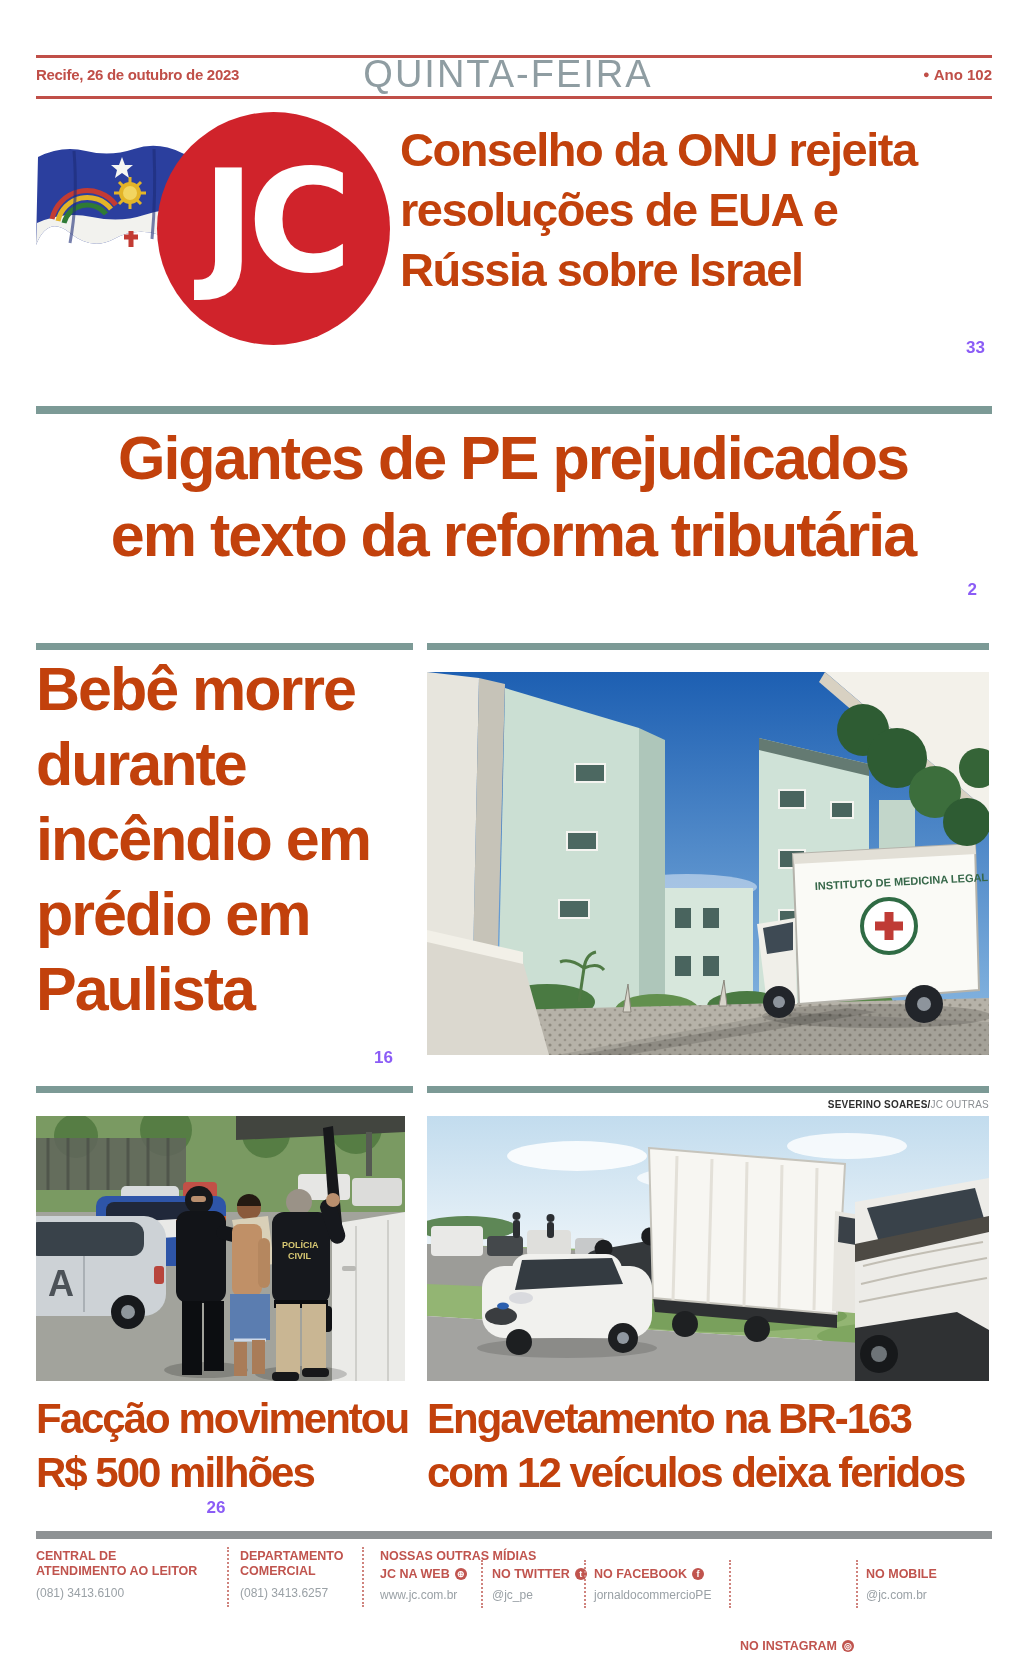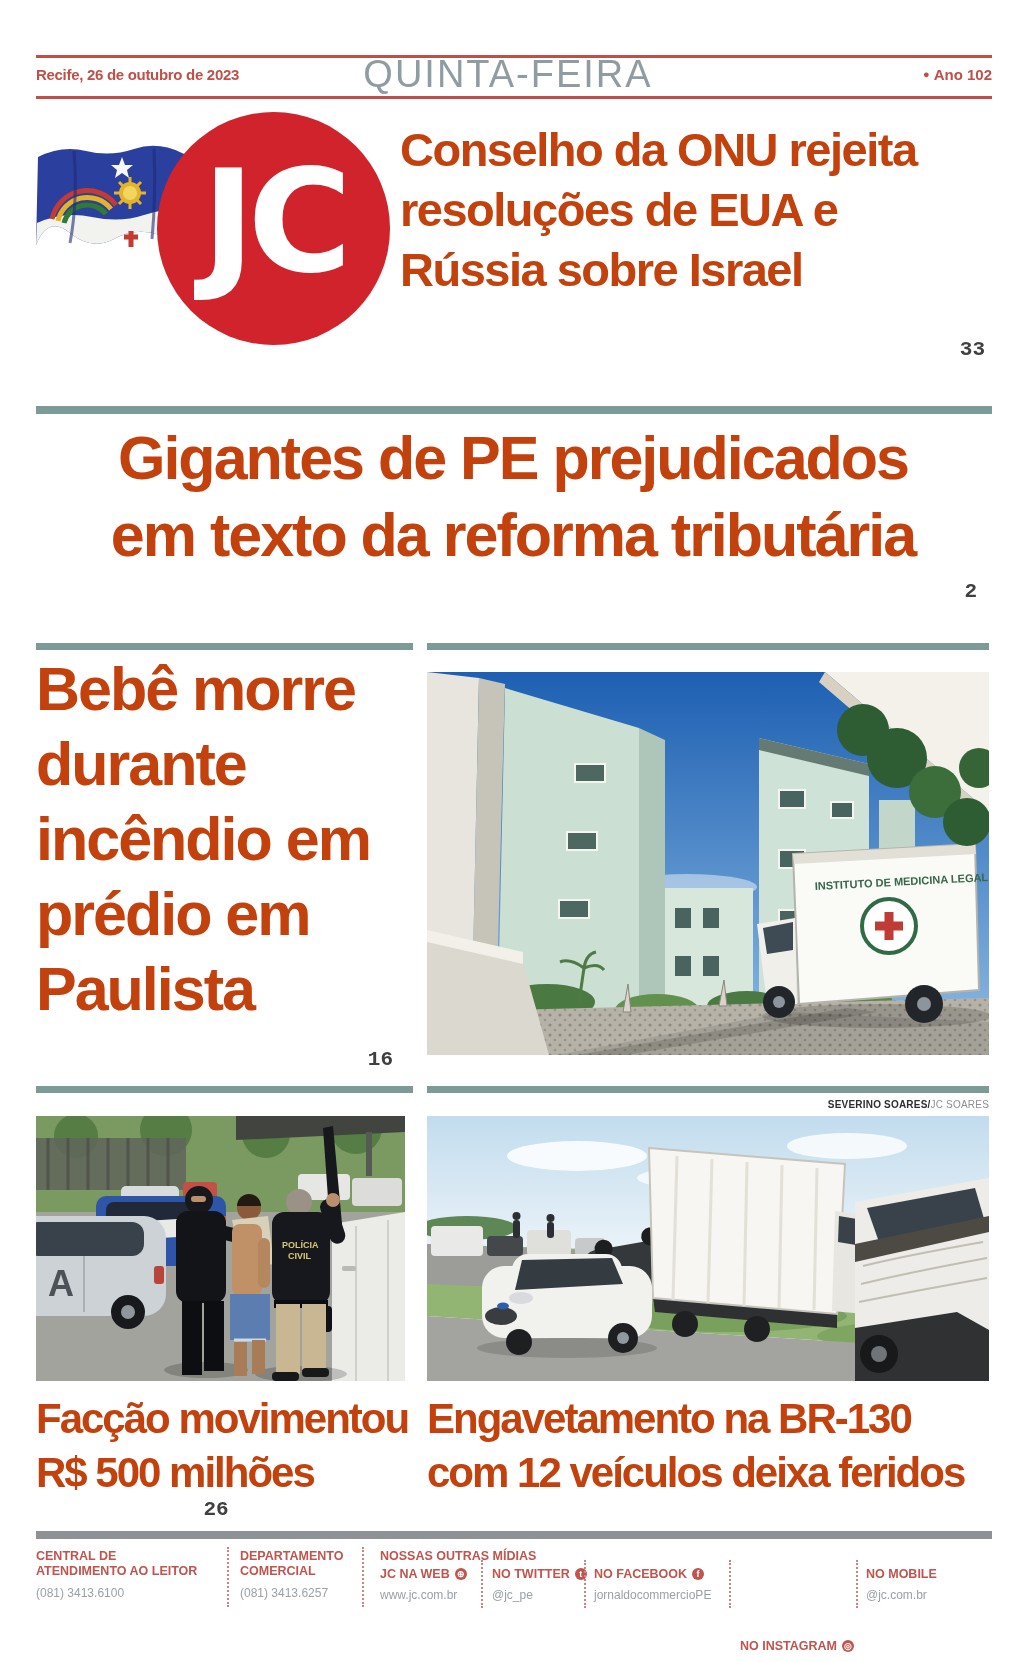--- a/index.html
+++ b/index.html
@@ -2,21 +2,21 @@
 <html><head>
 <meta charset="utf-8">
 <style>
   html,body{margin:0;padding:0;background:#ffffff;}
   .page{position:relative;width:1016px;height:1662px;background:#ffffff;overflow:hidden;
         font-family:"Liberation Sans",sans-serif;}
   .abs{position:absolute;}
   .redrule{height:3px;background:#c04f48;}
   .tealbar{height:8px;background:#7c9a96;}
   .headline{font-weight:700;color:#c2410c;}
-  .pagenum{font-weight:700;font-size:21px;color:#404040;font-family:Liberation Mono, monospace;}
+  .pagenum{font-weight:700;font-size:17px;color:#8b5cf6;}
   .masthead-date{color:#c04f48;font-weight:700;font-size:15px;letter-spacing:-0.3px;}
   .weekday{font-size:38px;color:#8f9da2;letter-spacing:2px;font-weight:400;text-align:center;}
   .ano{color:#c04f48;font-weight:700;font-size:15px;text-align:right;}
   .ano .dot{font-size:11px;vertical-align:2px;margin-right:4px;}
   .logo-circle{width:233px;height:233px;border-radius:50%;background:#d0232b;
                display:flex;align-items:center;justify-content:center;}
   .logo-jc{font-family:"DejaVu Sans",sans-serif;font-weight:700;font-size:142px;color:#ffffff;
            letter-spacing:-7px;line-height:1;padding-bottom:14px;}
   .h-top{font-size:47px;line-height:60px;letter-spacing:-1.5px;}
   .h-lead{font-size:61px;line-height:77px;letter-spacing:-2px;text-align:center;}
@@ -172,21 +172,21 @@
         <circle cx="470" cy="86" r="30"></circle>
         <circle cx="508" cy="120" r="26" fill="#3c6e3c"></circle>
       <circle cx="540" cy="150" r="24"></circle>
         <circle cx="552" cy="96" r="20" fill="#356437"></circle>
     </g>
   </svg>
 
   <div class="abs tealbar" style="left:36px;top:1086px;width:377px;height:7px;"></div>
   <div class="abs tealbar" style="left:427px;top:1086px;width:562px;height:7px;"></div>
   <div class="abs credit" style="left:427px;top:1099px;width:562px;">
-    <span class="ph">SEVERINO SOARES/</span><span class="ag">JC SOARES</span>
+    <span class="ph">SEVERINO SOARES/</span><span class="ag">JC OUTRAS</span>
   </div>
 
   <svg class="abs" style="left:36px;top:1116px;" width="369" height="265" viewBox="0 0 369 265" preserveAspectRatio="none">
     <rect width="369" height="265" fill="#a2a39c"></rect>
     <rect x="0" y="0" width="369" height="96" fill="#7a9a62"></rect>
     <g fill="#567d44">
         <circle cx="40" cy="20" r="22"></circle>
         <circle cx="130" cy="14" r="26"></circle>
         <circle cx="230" cy="18" r="24"></circle>
         <circle cx="320" cy="12" r="26"></circle>
@@ -318,21 +318,21 @@
     <polygon points="428,212 530,196 562,214 562,265 428,265" fill="#2f3133"></polygon>
     <circle cx="452" cy="238" r="19" fill="#17191b"></circle>
       <circle cx="452" cy="238" r="8" fill="#6e7478"></circle>
   </svg>
 
   <div class="abs headline h-small" style="left:36px;top:1392px;width:380px;">
     <div>Facção movimentou</div>
     <div>R$ 500 milhões</div>
   </div>
   <div class="abs headline h-small" style="left:427px;top:1392px;width:570px;">
-    <div>Engavetamento na BR-130</div>
+    <div>Engavetamento na BR-163</div>
     <div>com 12 veículos deixa feridos</div>
   </div>
   <div class="abs pagenum" style="left:36px;top:1498px;width:360px;text-align:center;">26</div>
 
   <div class="abs graybar" style="left:36px;right:24px;top:1531px;"></div>
 
   <div class="abs" style="left:36px;top:1549px;">
     <div class="f-red">CENTRAL DE</div>
     <div class="f-red">ATENDIMENTO AO LEITOR</div>
     <div class="f-gray" style="margin-top:7px;">(081) 3413.6100</div>

